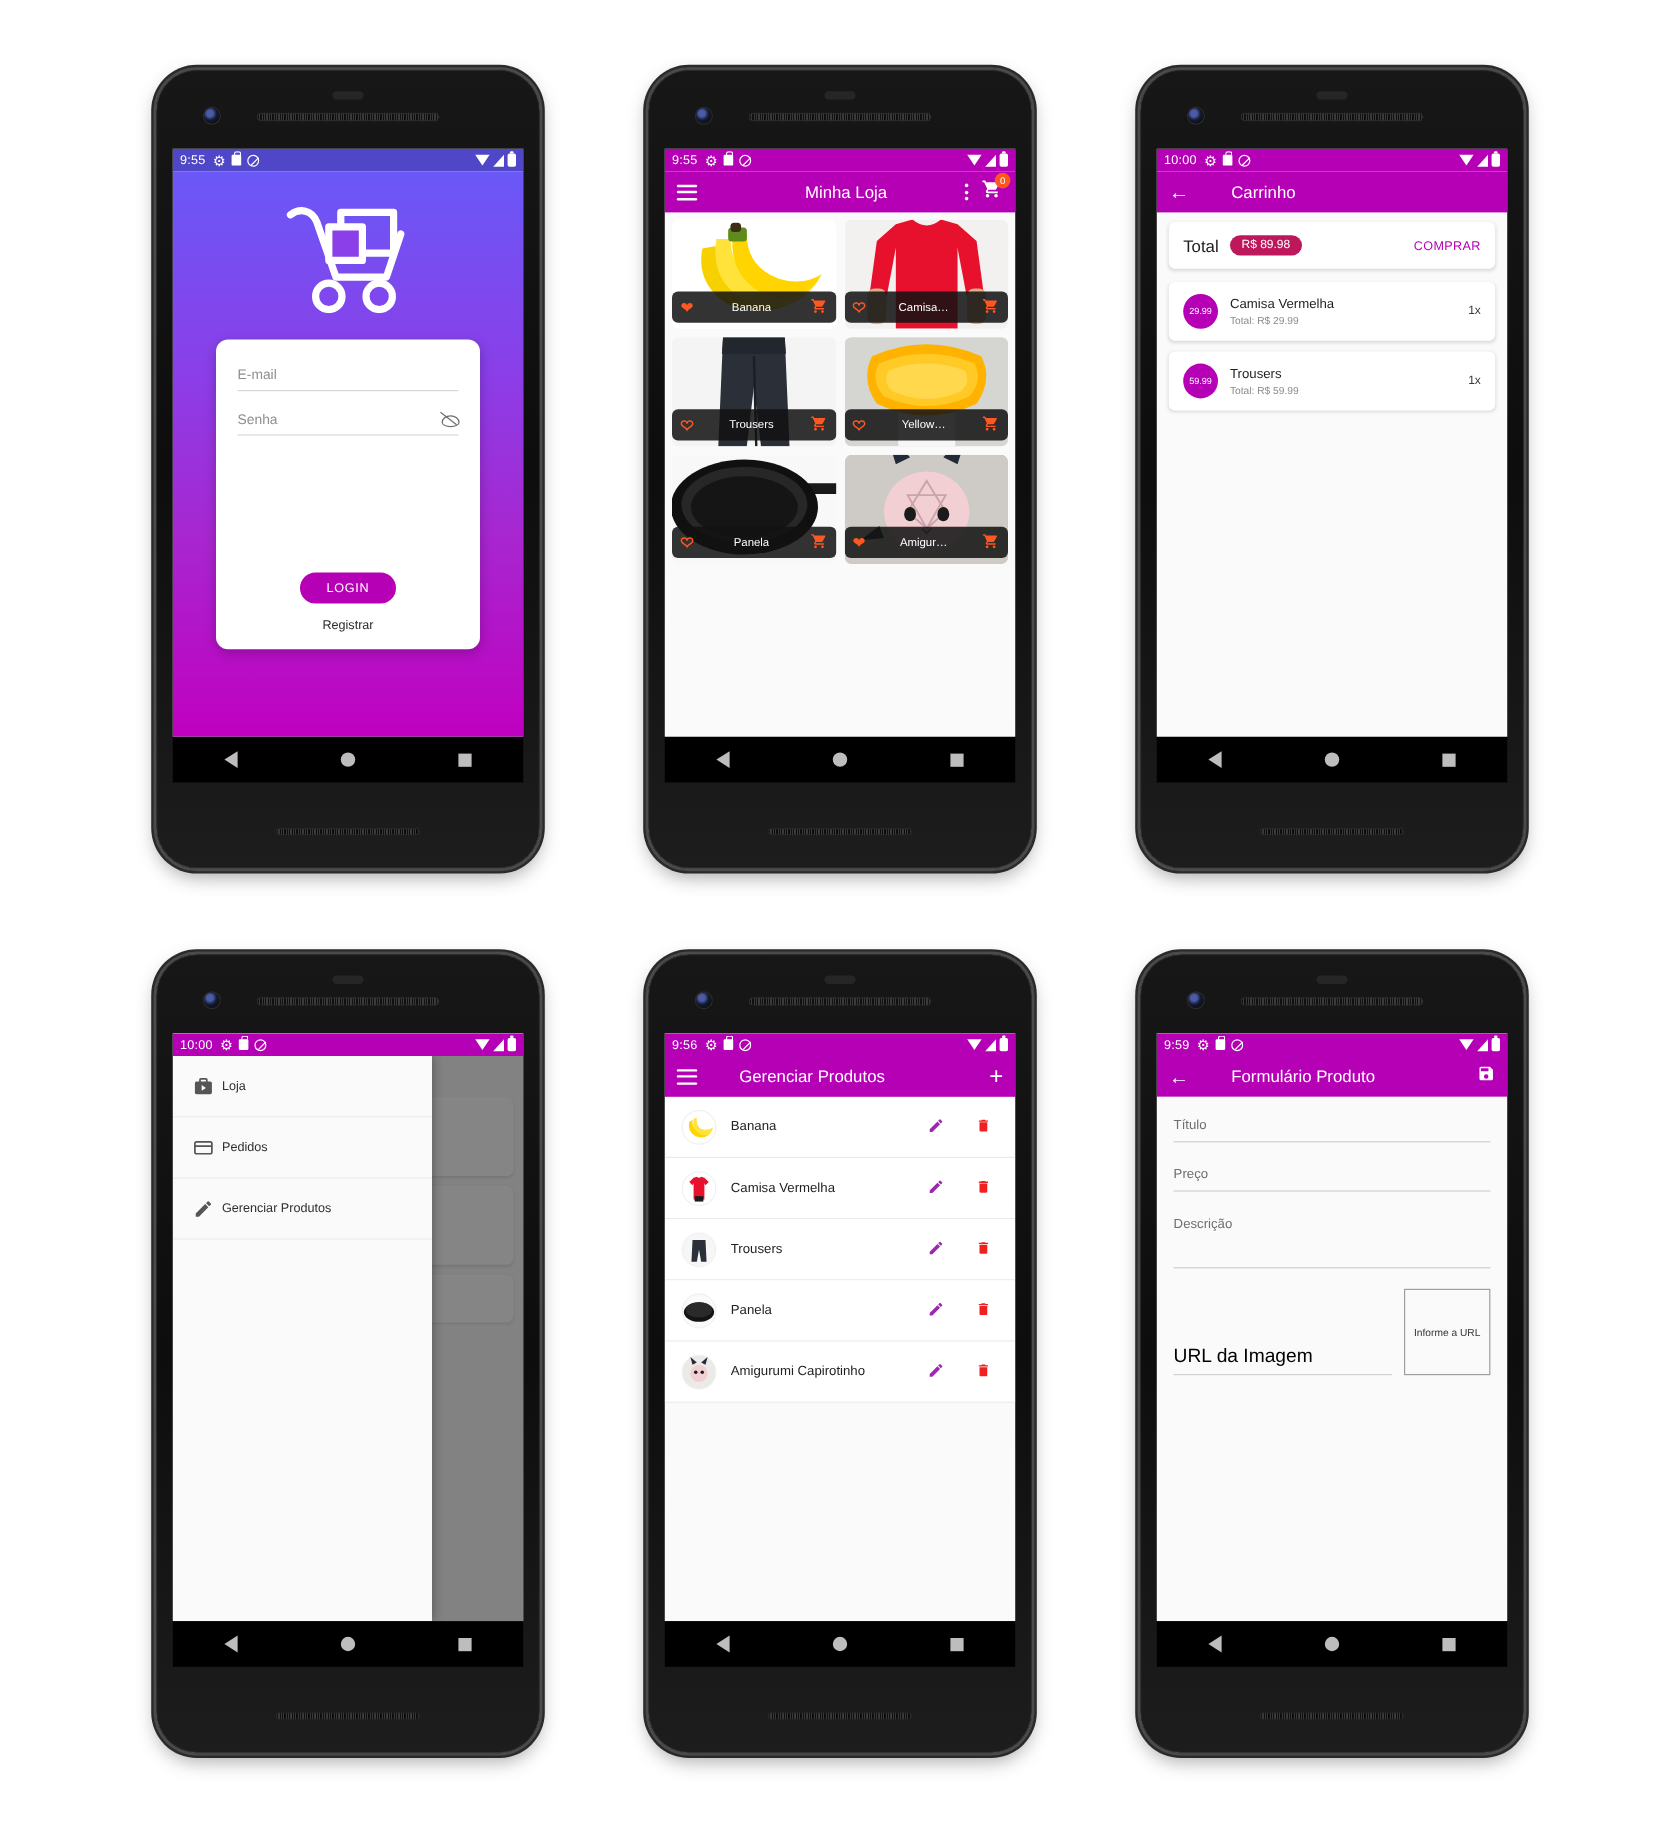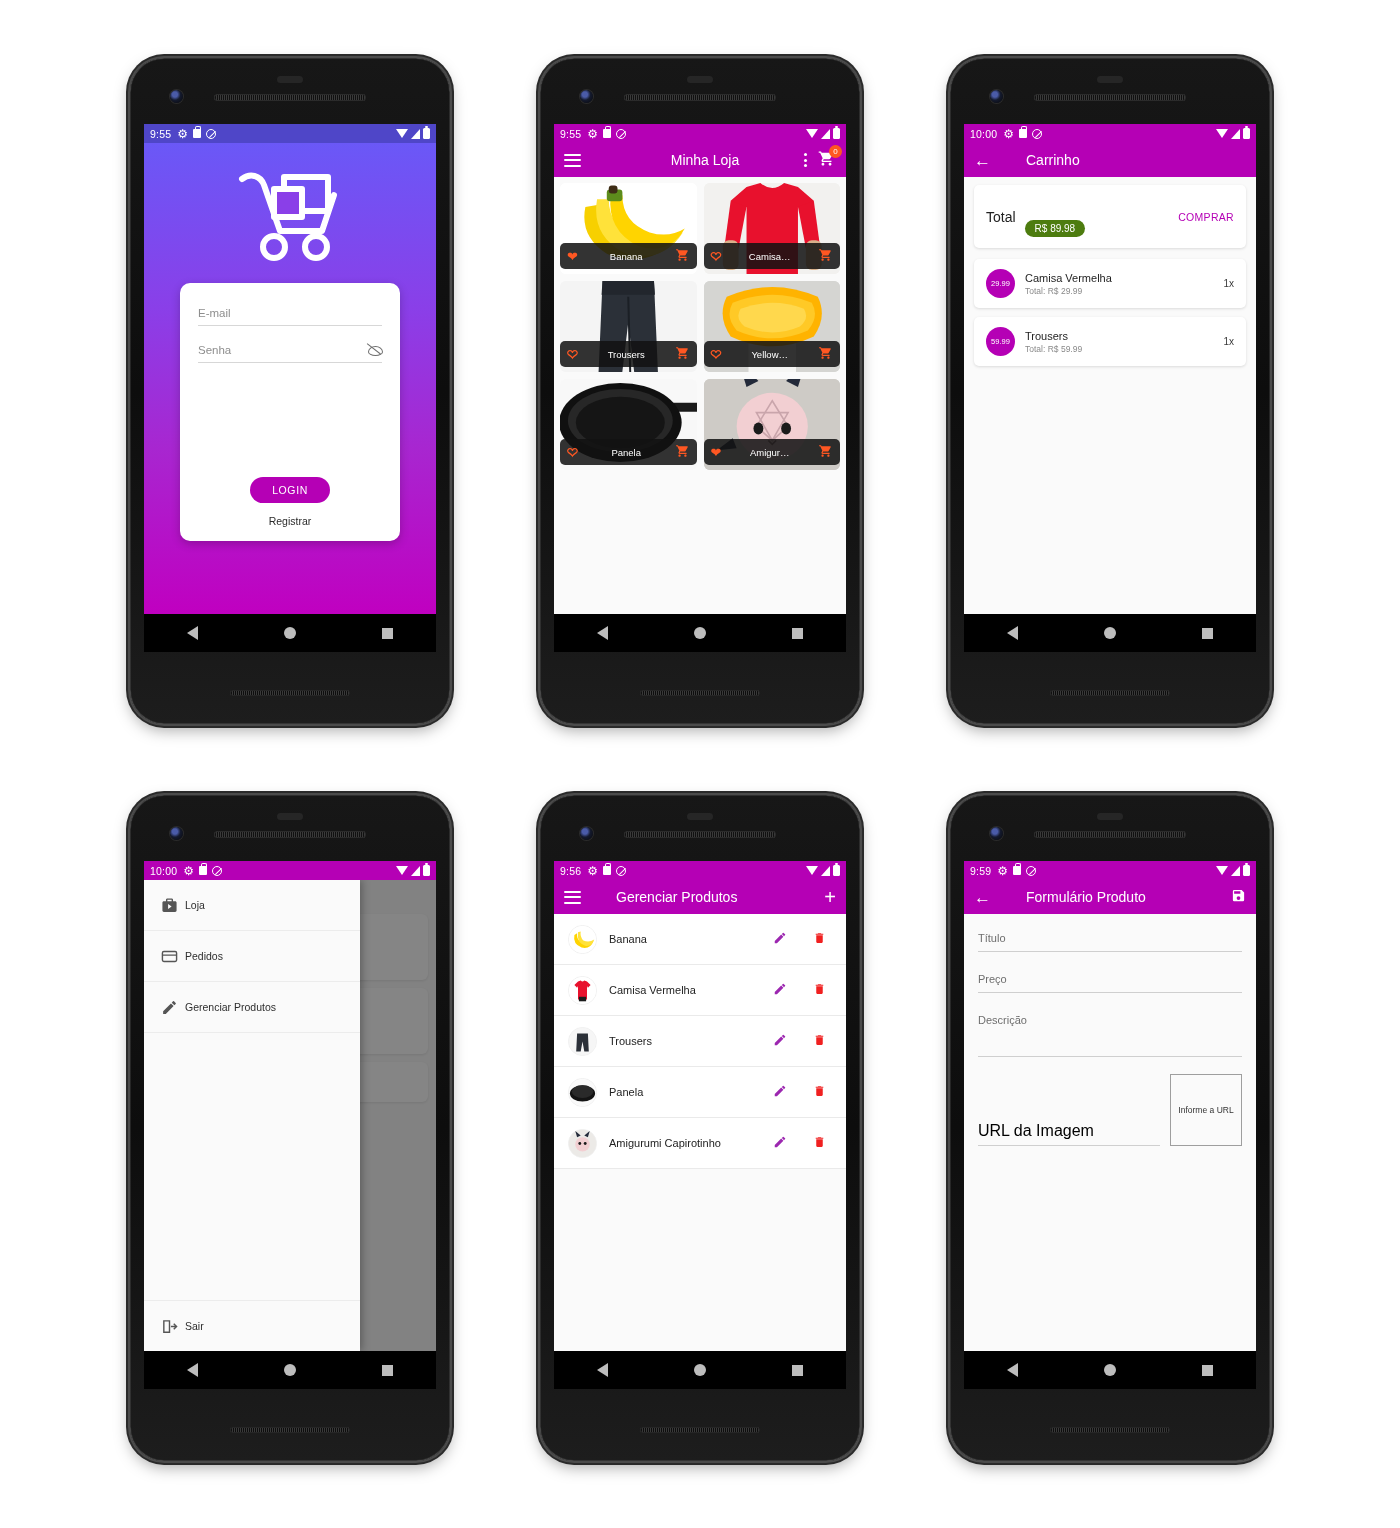--- a/index.html
+++ b/index.html
@@ -160,21 +160,21 @@
   .heart.outline { color: transparent; -webkit-text-stroke: 1.2px #ff5722; }
   .mini-cart { color: #ff5722; font-size: 13px; line-height: 1; }
 
   
   .cart-body { background: #fafafa; height: 437px; padding: 8px 10px; }
   .total-card {
     background: #fff; border-radius: 5px; box-shadow: 0 1px 3px rgba(0,0,0,.13);
     padding: 11px 12px; display: flex; align-items: center; gap: 9px; margin-bottom: 11px;
   }
   .total-label { font-size: 14px; color: #212121; }
-  .chip { background: #4d7c0f; color: #fff; border-radius: 12px; padding: 3px 10px; font-size: 10px; margin-top: 24px; }
+  .chip { background: #be185d; color: #fff; border-radius: 12px; padding: 3px 10px; font-size: 10px; }
   .buy-btn { margin-left: auto; color: #b500b5; font-size: 10.5px; letter-spacing: .3px; cursor: pointer; background: none; border: none; font-family: inherit; }
   .cart-item {
     background: #fff; border-radius: 5px; box-shadow: 0 1px 3px rgba(0,0,0,.13);
     padding: 10px 12px; display: flex; align-items: center; gap: 10px; margin-bottom: 9px;
   }
   .avatar-price {
     width: 29px; height: 29px; border-radius: 50%; background: #b500b5;
     color: #fff; font-size: 7.5px; display: flex; align-items: center; justify-content: center;
     flex-shrink: 0;
   }
@@ -585,29 +585,20 @@
             <span class="lbl">Pedidos</span>
           </div>
           <div class="drawer-item">
             <span class="di-icon">
               <svg width="17" height="17" viewBox="0 0 24 24" fill="#555">
                   <path d="M3 17.25V21h3.75L17.81 9.94l-3.75-3.75L3 17.25zM20.71 7.04a1 1 0 000-1.41l-2.34-2.34a1 1 0 00-1.41 0l-1.83 1.83 3.75 3.75 1.83-1.83z"></path>
                 </svg>
             </span>
             <span class="lbl">Gerenciar Produtos</span>
           </div>
-          <div class="drawer-item last">
-            <span class="di-icon">
-              <svg width="17" height="17" viewBox="0 0 24 24" fill="none" stroke="#555" stroke-width="2">
-                  <path d="M4 4h8v16H4z"></path>
-                  <path d="M14 12h7M18 8l4 4-4 4"></path>
-                </svg>
-            </span>
-            <span class="lbl">Sair</span>
-          </div>
         </div>
       </div>
     </div>
     <div class="navbar">
       <span class="nav-back"></span>
       <span class="nav-home"></span>
       <span class="nav-recent"></span>
     </div>
     <div class="bottom-speaker"></div>
   </div>

